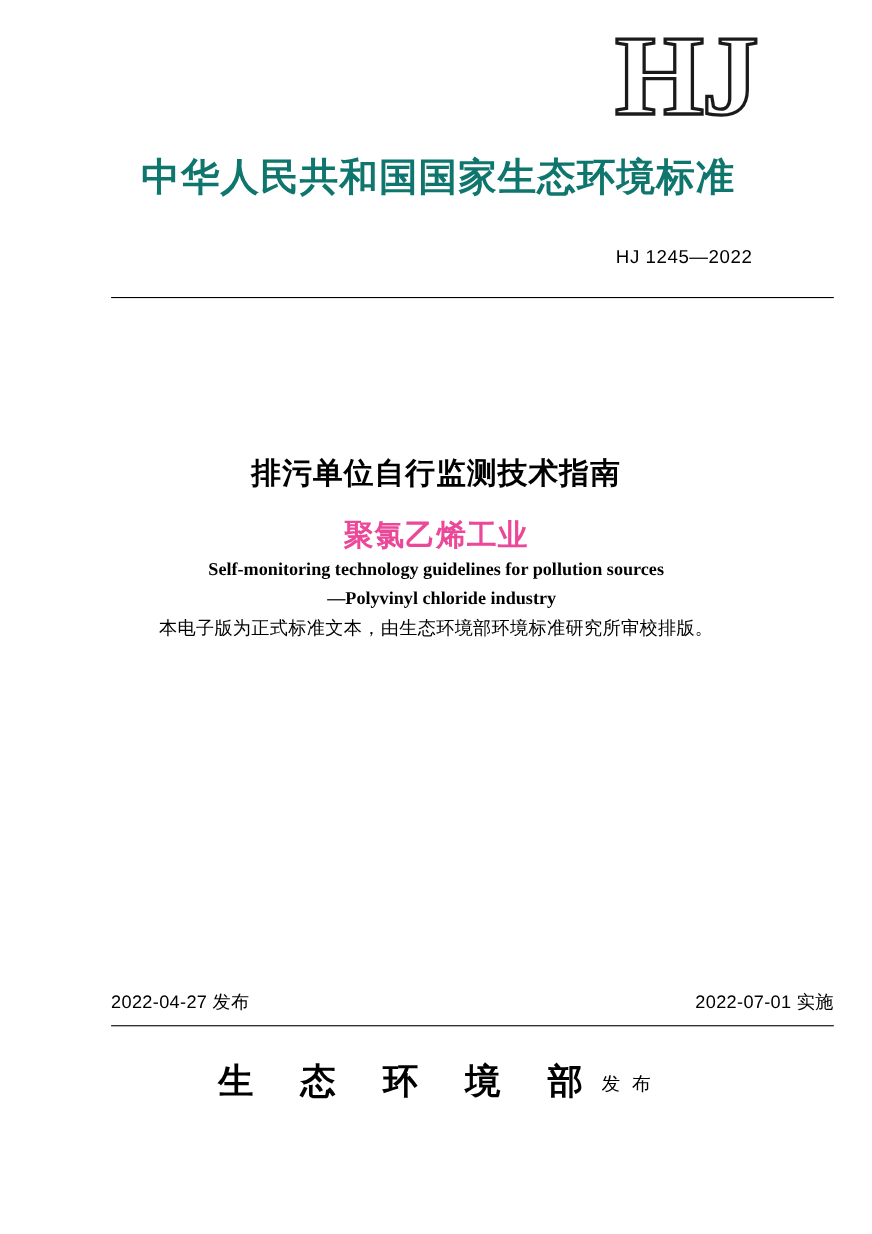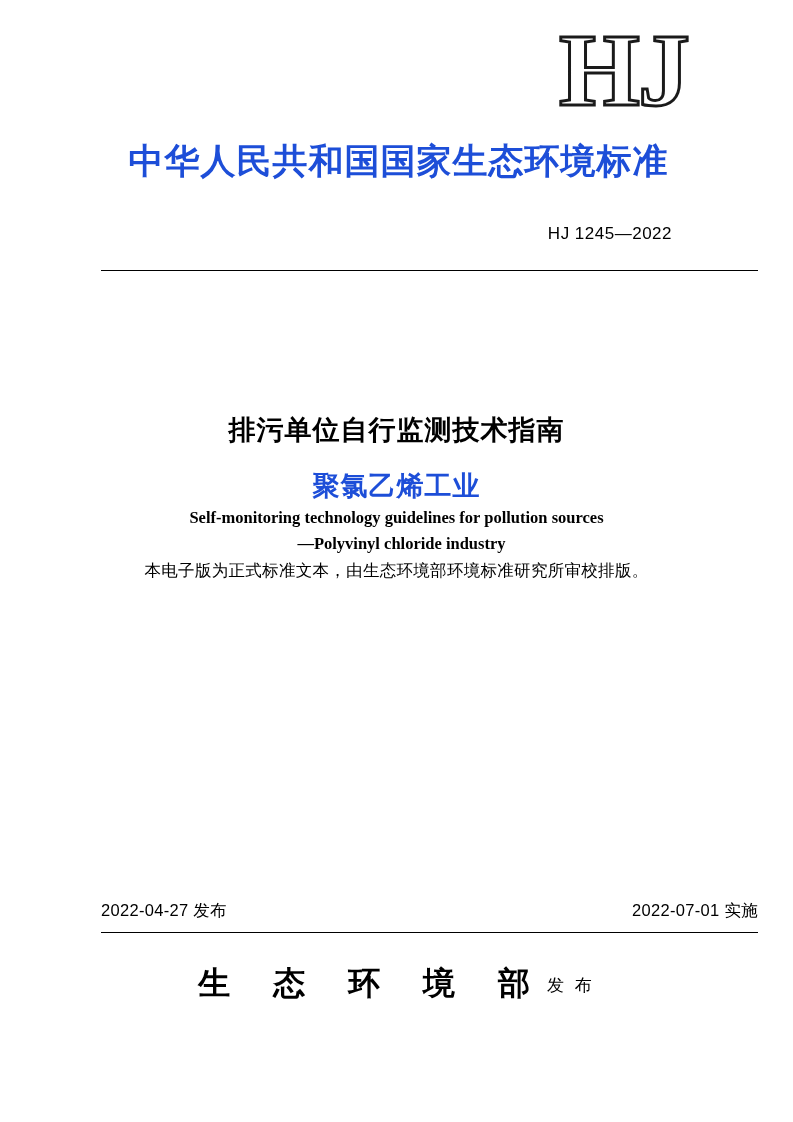--- a/index.html
+++ b/index.html
@@ -39,28 +39,28 @@
   .std-title {
     position: absolute;
     top: 138px;
     left: 4px;
     right: 0;
     text-align: center;
     font-family: "Liberation Sans", sans-serif;
     font-weight: bold;
     font-size: 35px;
     letter-spacing: 1px;
-    color: #1d4ed8;
+    color: #0f766e;
   }
 
   
   .std-number {
     position: absolute;
     top: 224px;
-    right: 88px;
+    right: 76px;
     font-size: 17px;
     letter-spacing: 0.5px;
     color: #000;
   }
 
   .rule-top {
     position: absolute;
     top: 270px;
     left: 68px;
     width: 657px;
@@ -84,21 +84,21 @@
     line-height: 1.35;
     color: #000;
   }
   .cn-title-2 {
     font-family: "Liberation Sans", sans-serif;
     font-weight: bold;
     font-size: 27px;
     letter-spacing: 1px;
     line-height: 1.35;
     margin-top: 20px;
-    color: #1d4ed8;
+    color: #ec4899;
   }
   .en-title {
     font-family: "Liberation Serif", serif;
     font-weight: bold;
     font-size: 16.5px;
     line-height: 1.6;
     color: #000;
   }
   .en-title-2 {
     font-family: "Liberation Serif", serif;

